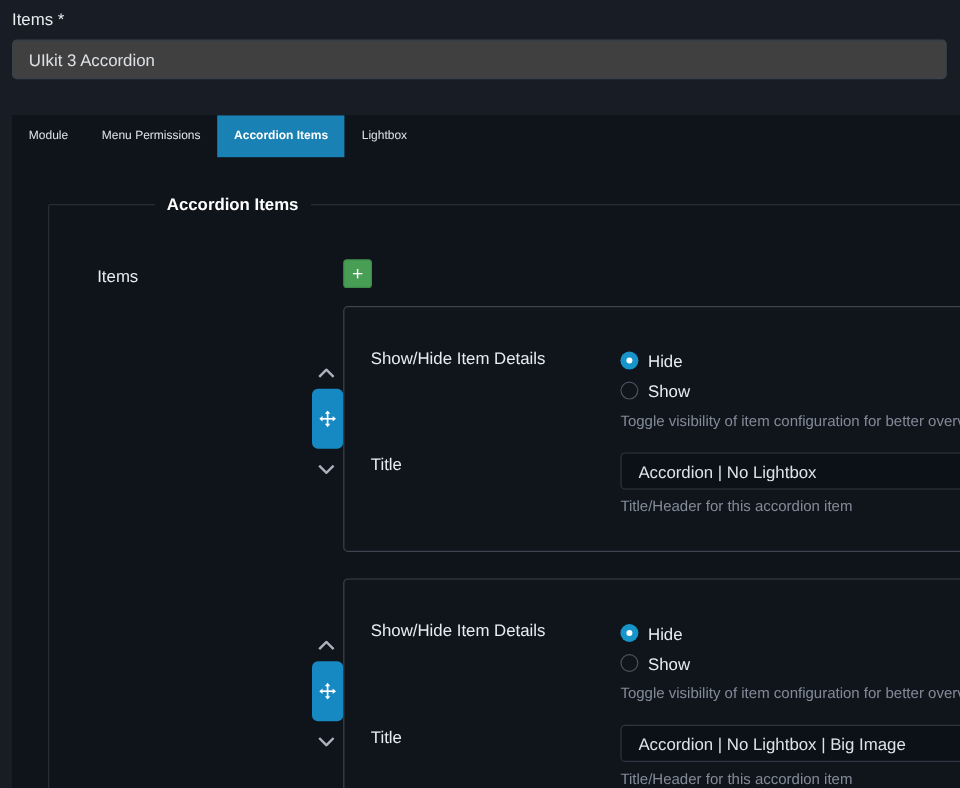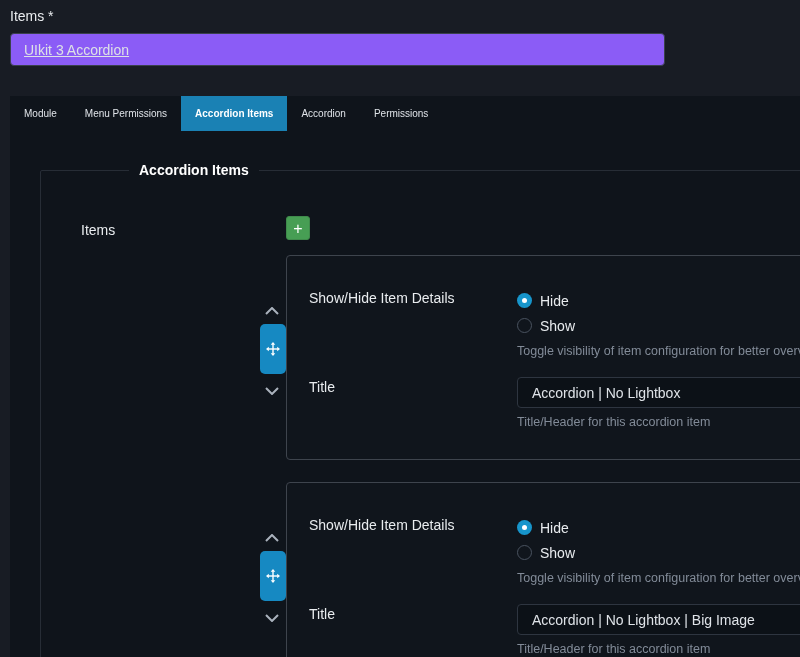--- a/index.html
+++ b/index.html
@@ -8,25 +8,25 @@
     background:#181c24;
     font-family:"Liberation Sans", sans-serif;
     color:#e9ecef;
     position:relative;
   }
 
   
   .top-section { padding:8px 11px 0 10px; }
   .field-label { font-size:14px; color:#e9ecef; }
   .title-input {
-    margin-top:9px; width:655px; height:33px;
-    background:#8b5cf6; border:1px solid #3a414c; border-radius:4px;
+    margin-top:9px; width:779px; height:33px;
+    background:#404040; border:1px solid #3a414c; border-radius:4px;
     color:#dde1e6; font-size:14px; padding:0 13px;
     font-family:"Liberation Sans", sans-serif;
-    outline:none; display:block;text-decoration:underline;
+    outline:none; display:block;
   }
 
   
   .tabs-panel {
     position:absolute; top:96px; left:10px;
     width:840px; height:561px;
     background:#0f141b; overflow:hidden;
   }
   .tab-bar { height:35px; display:flex; align-items:stretch; }
   .tab {
@@ -115,22 +115,21 @@
 <div class="top-section">
   <div class="field-label">Items *</div>
   <input class="title-input" type="text" value="UIkit 3 Accordion" style="">
 </div>
 
 <div class="tabs-panel">
   <div class="tab-bar">
     <div class="tab">Module</div>
     <div class="tab">Menu Permissions</div>
     <div class="tab active">Accordion Items</div>
-    <div class="tab">Accordion</div>
-    <div class="tab">Permissions</div>
+    <div class="tab">Lightbox</div>
   </div>
 
   <div class="tab-content">
     <fieldset class="accordion-fieldset">
       <legend>Accordion Items</legend>
 
       <div class="items-row">
         <div class="items-label">Items</div>
 
         <div class="items-content">

